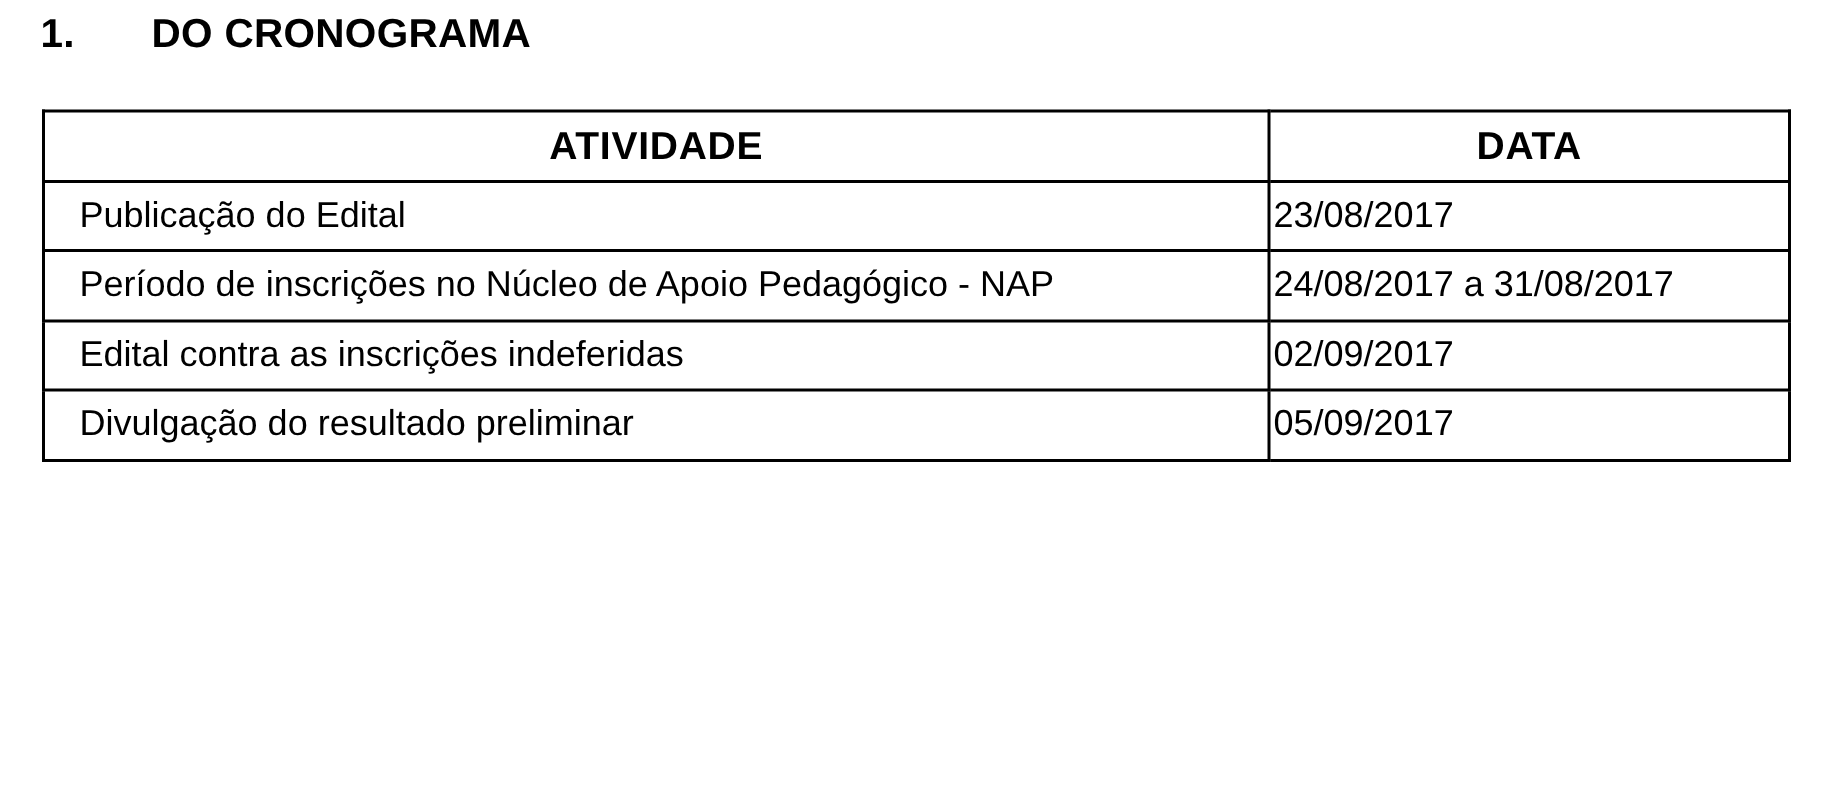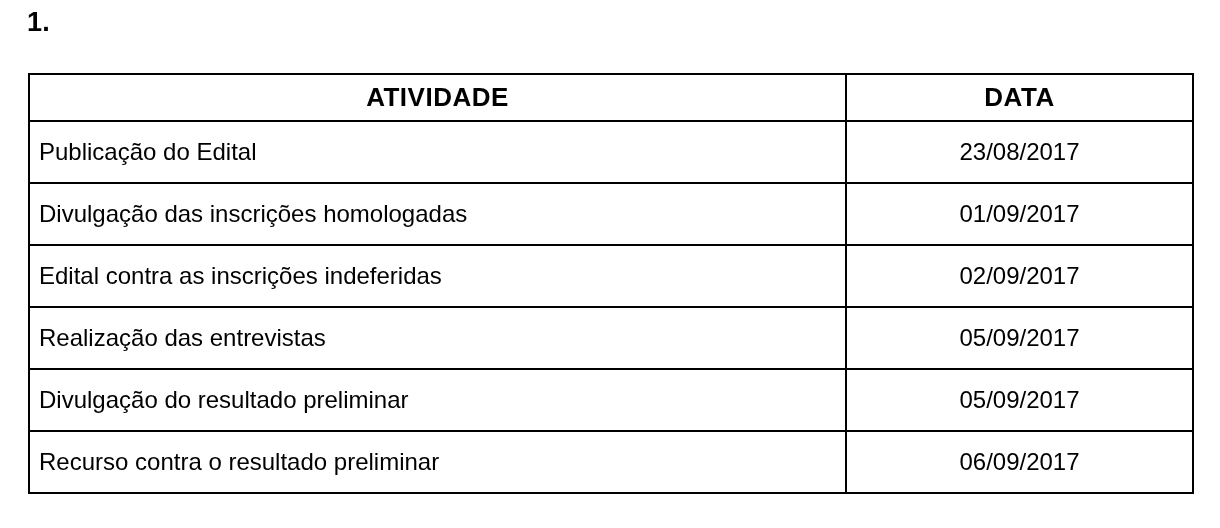--- a/index.html
+++ b/index.html
@@ -44,65 +44,57 @@
     overflow: hidden;
     white-space: nowrap;
   }
   table.schedule th {
     font-weight: bold;
     font-size: 26px;
     letter-spacing: 0.5px;
   }
   td.cell-activity {
     text-align: left;
-    padding-left: 9px;
+    padding-left: 23px;
     padding-right: 4px;
   }
   td.cell-date {
-    text-align: center;
-    padding: 16px 2px;
+    padding: 0 2px;
   }
 </style>
 </head>
 <body>
 
 <h1 class="doc-title">
   <span class="num">1.</span>
+  <span>DO CRONOGRAMA</span>
 </h1>
 
 <table class="schedule">
   <colgroup>
     <col class="c-activity">
     <col class="c-date">
   </colgroup>
   <thead>
     <tr>
       <th>ATIVIDADE</th>
       <th>DATA</th>
     </tr>
   </thead>
   <tbody>
     <tr>
       <td class="cell-activity">Publicação do Edital</td>
       <td class="cell-date">23/08/2017</td>
     </tr>
     <tr>
-      <td class="cell-activity">Divulgação das inscrições homologadas</td>
-      <td class="cell-date">01/09/2017</td>
+      <td class="cell-activity">Período de inscrições no Núcleo de Apoio Pedagógico - NAP</td>
+      <td class="cell-date">24/08/2017 a 31/08/2017</td>
     </tr>
     <tr>
       <td class="cell-activity">Edital contra as inscrições indeferidas</td>
       <td class="cell-date">02/09/2017</td>
     </tr>
     <tr>
-      <td class="cell-activity">Realização das entrevistas</td>
-      <td class="cell-date">05/09/2017</td>
-    </tr>
-    <tr>
       <td class="cell-activity">Divulgação do resultado preliminar</td>
       <td class="cell-date">05/09/2017</td>
-    </tr>
-    <tr>
-      <td class="cell-activity">Recurso contra o resultado preliminar</td>
-      <td class="cell-date">06/09/2017</td>
     </tr>
   </tbody>
 </table>
 
 </body></html>

